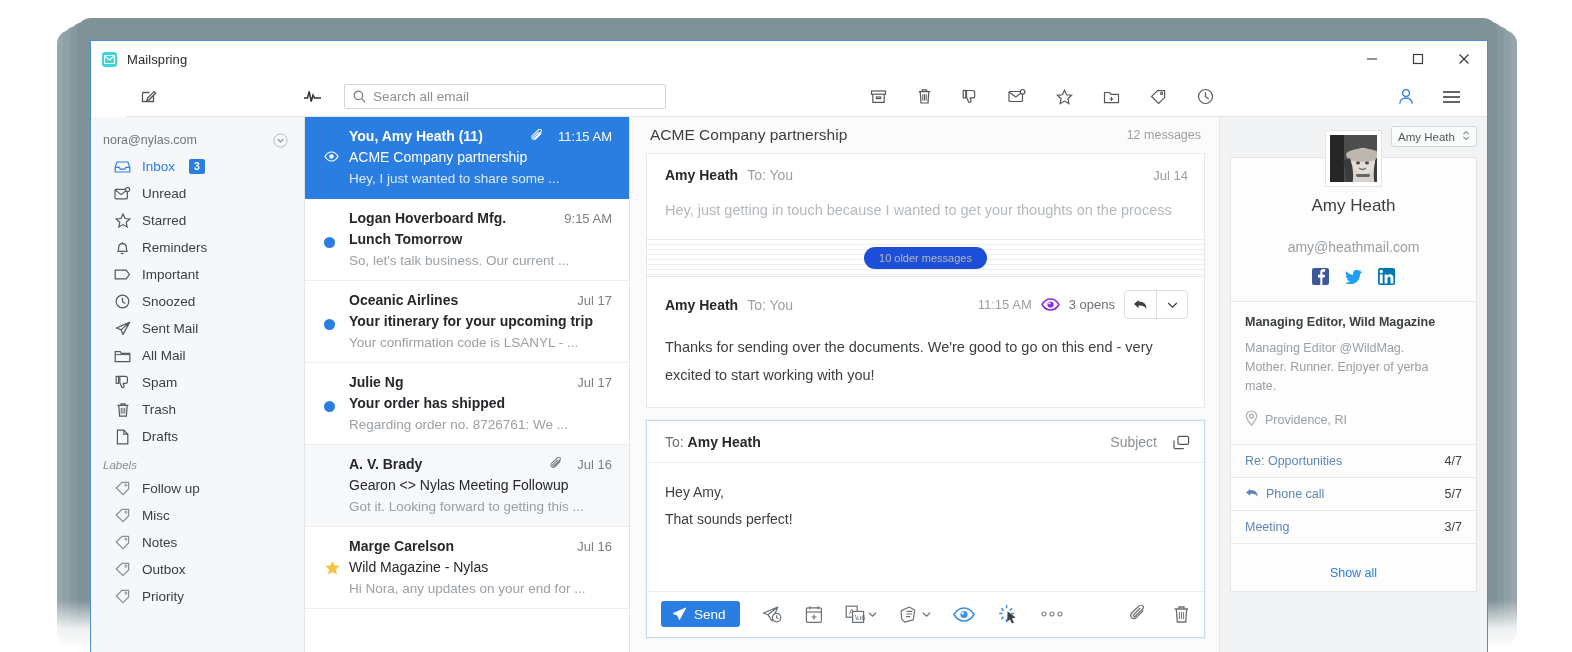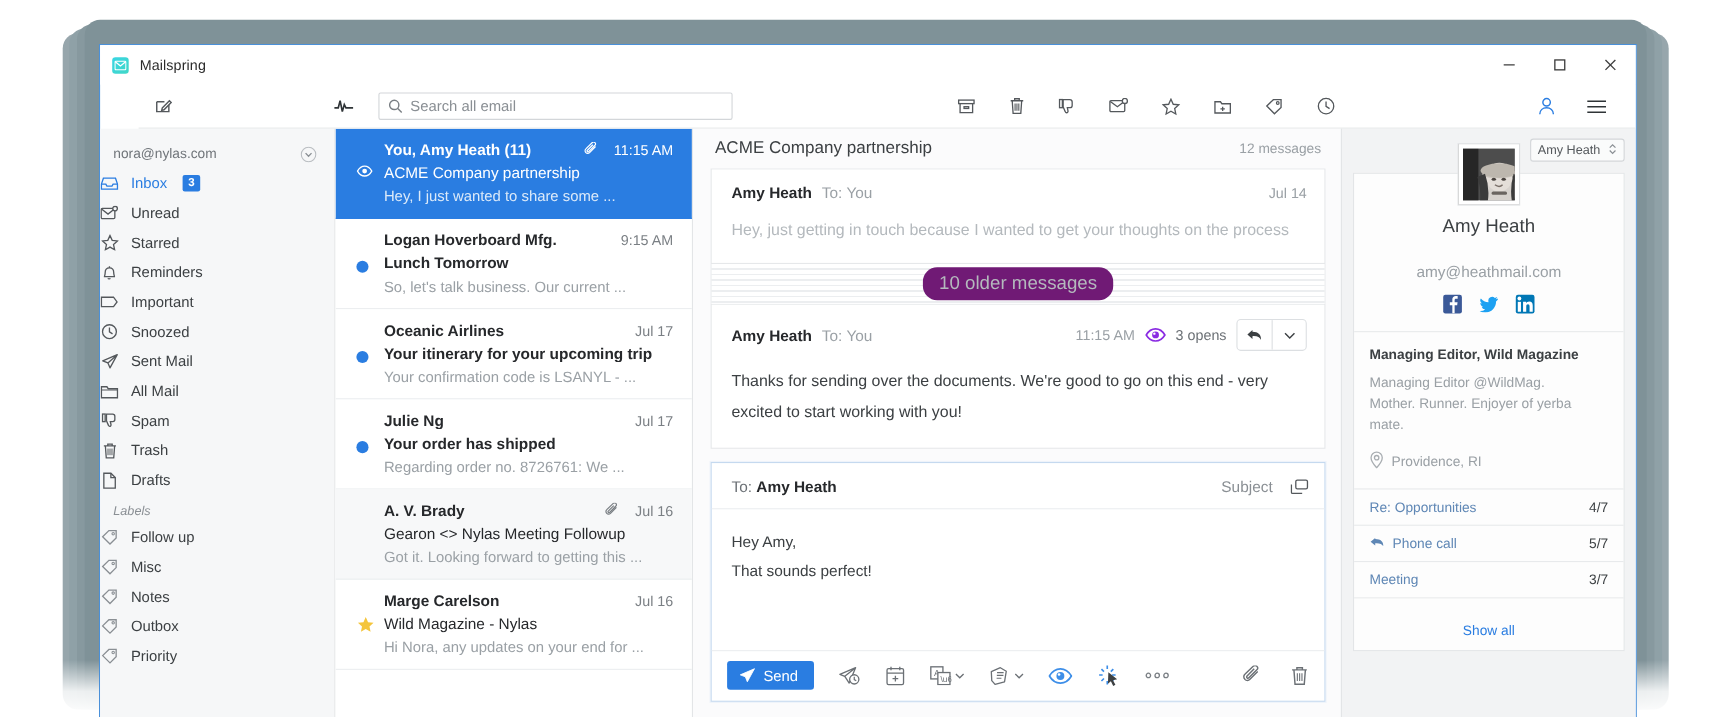--- a/index.html
+++ b/index.html
@@ -50,21 +50,21 @@
   .tb-right { display:flex; align-items:center; gap:28px; padding-right:26px; }
 
   
   .body { flex:1; display:flex; min-height:0; }
 
   
   .sidebar { width:214px; flex:0 0 214px; background:#f6f7f8; border-right:1px solid #e3e5e7;
              padding-top:10px; overflow:hidden; }
   .acct { display:flex; align-items:center; justify-content:space-between; padding:0 16px 0 12px; height:26px;gap:48px; }
   .acct-mail { font-size:12.5px; color:#70757a; }
-  .nav-item { display:flex; align-items:center; height:27px; gap:11px; font-size:13.5px; color:#3c4043; }
+  .nav-item { display:flex; align-items:center; height:27px; padding-left:23px; gap:11px; font-size:13.5px; color:#3c4043; }
   .nav-item.active { color:#2a7de1; }
   .nav-item .icn { width:17px; }
   .badge { background:#2a7de1; color:#fff; font-size:10.5px; font-weight:bold; border-radius:2px;
            padding:1px 5px; line-height:13px; margin-left:3px; }
   .sec-title { font-size:11.5px; color:#8a8f94; padding:9px 0 4px 12px;font-style:italic; }
 
   
   .list { width:325px; flex:0 0 325px; border-right:1px solid #e3e5e7; background:#fff; overflow:hidden; }
   .row { padding:11px 17px 12px 17px; border-bottom:1px solid #eceef0; position:relative; }
   .row.alt { background:#f7f8f9; }
@@ -98,22 +98,22 @@
   .m-to { font-size:14px; color:#9aa0a5; margin-left:9px; }
   .m-right { margin-left:auto; display:flex; align-items:center; gap:9px; }
   .m-date { font-size:13px; color:#9aa0a5; }
   .opens { font-size:13px; color:#6b7075; }
   .m-body { padding:14px 18px 18px 18px; font-size:14.5px; line-height:28px; color:#3c4043; }
   .m-body.muted { color:#b4b9bd; padding-top:13px; padding-bottom:15px; }
   .older { position:relative; height:36px; display:flex; align-items:center; justify-content:center;
            background:#fff; border-left:1px solid #e6e8ea; border-right:1px solid #e6e8ea; }
   .older-lines { position:absolute; left:0; right:0; top:0; bottom:0;
       background:repeating-linear-gradient(to bottom,#fff 0 4px,#eceef0 4px 5px); }
-  .older-pill { position:relative; background:#701a75; border-radius:13px; padding:5px 15px;
-                font-size:17px; color:#b4b9bd; }
+  .older-pill { position:relative; background:#1d4ed8; border-radius:13px; padding:5px 15px;
+                font-size:11px; color:#b4b9bd; }
   .reply-grp { display:flex; border:1px solid #dcdfe2; border-radius:4px; background:#fff; overflow:hidden; }
   .reply-grp > div { width:31px; height:27px; display:flex; align-items:center; justify-content:center; color:#3c4043; }
   .reply-grp > div + div { border-left:1px solid #dcdfe2; }
 
   
   .compose { margin:12px 0 0 0; border:1px solid #c5d9ef; background:#fff;
              box-shadow:0 0 0 1px rgba(42,125,225,.06); display:flex; flex-direction:column; }
   .cp-head { display:flex; align-items:center; padding:13px 14px 12px 18px; border-bottom:1px solid #eceef0; }
   .cp-to { font-size:14px; color:#6b7075; }
   .cp-to b { color:#26282b; }

